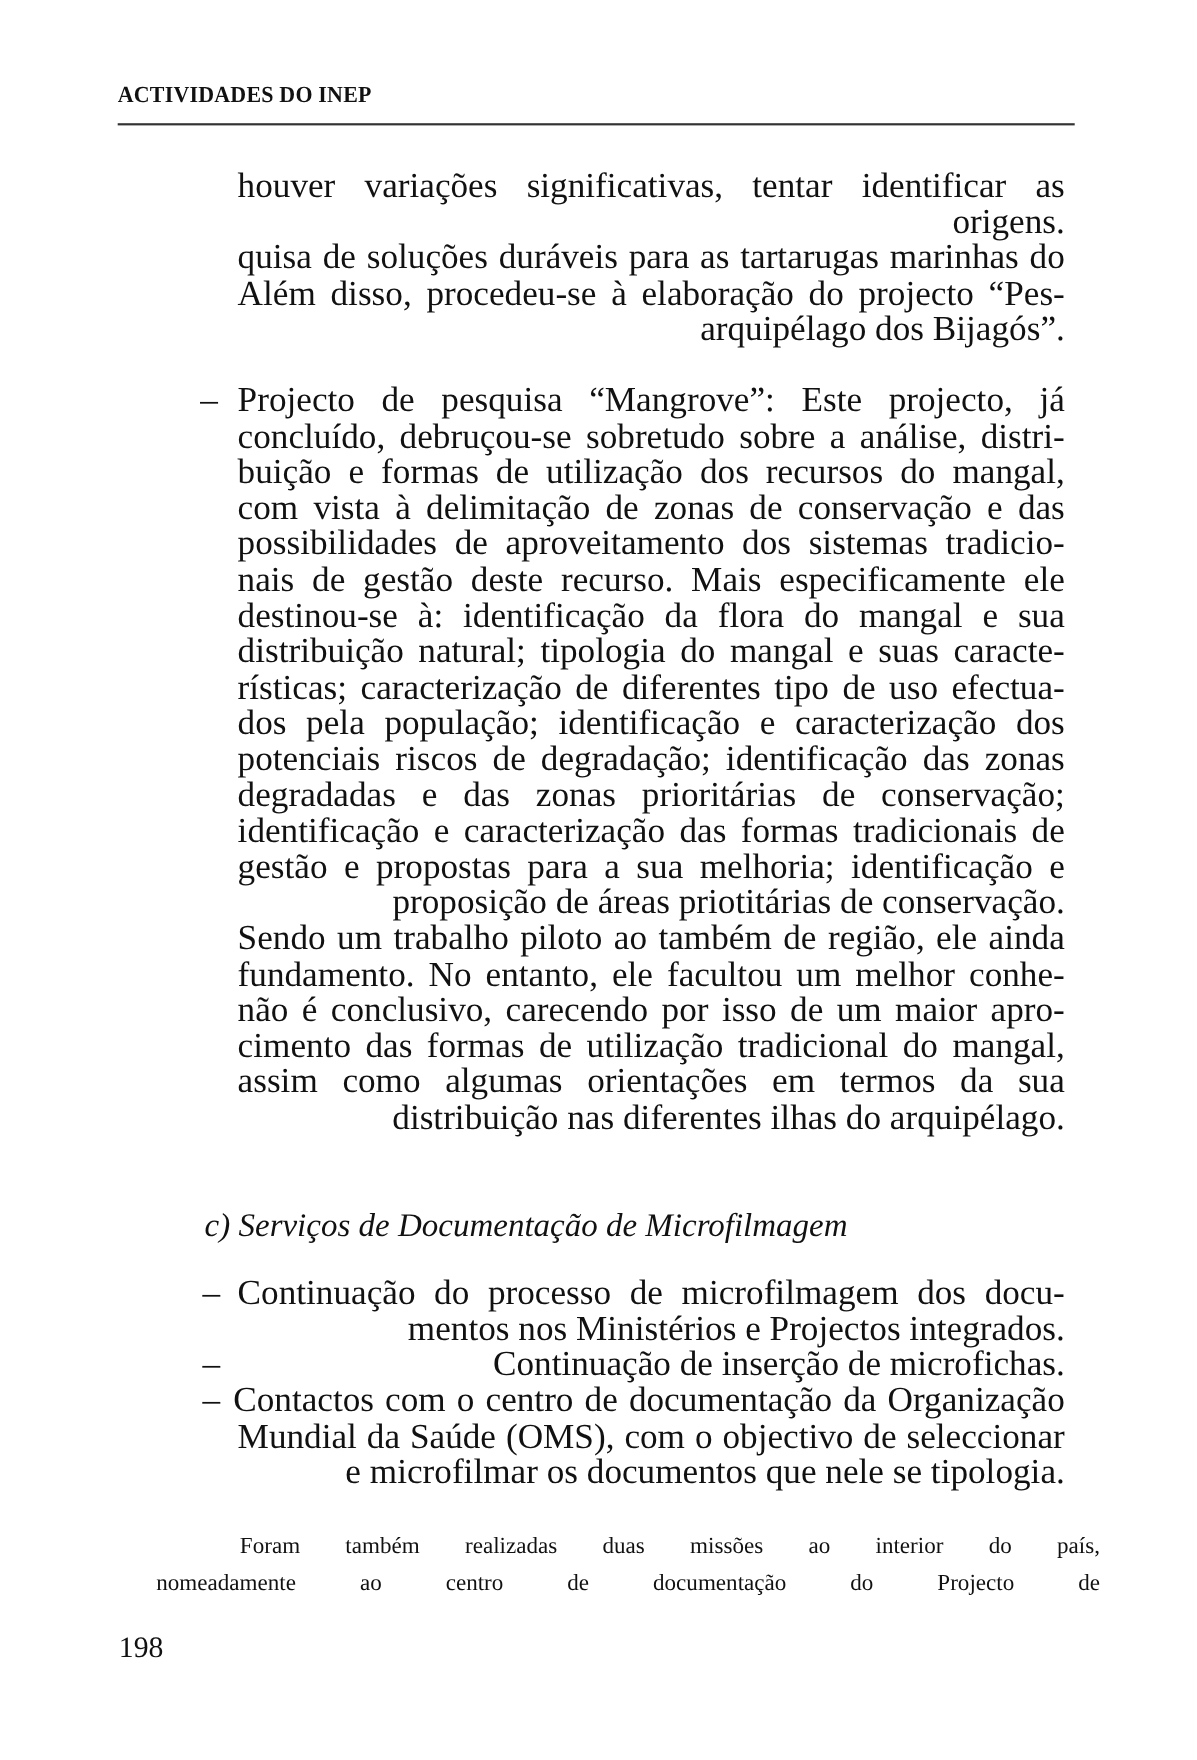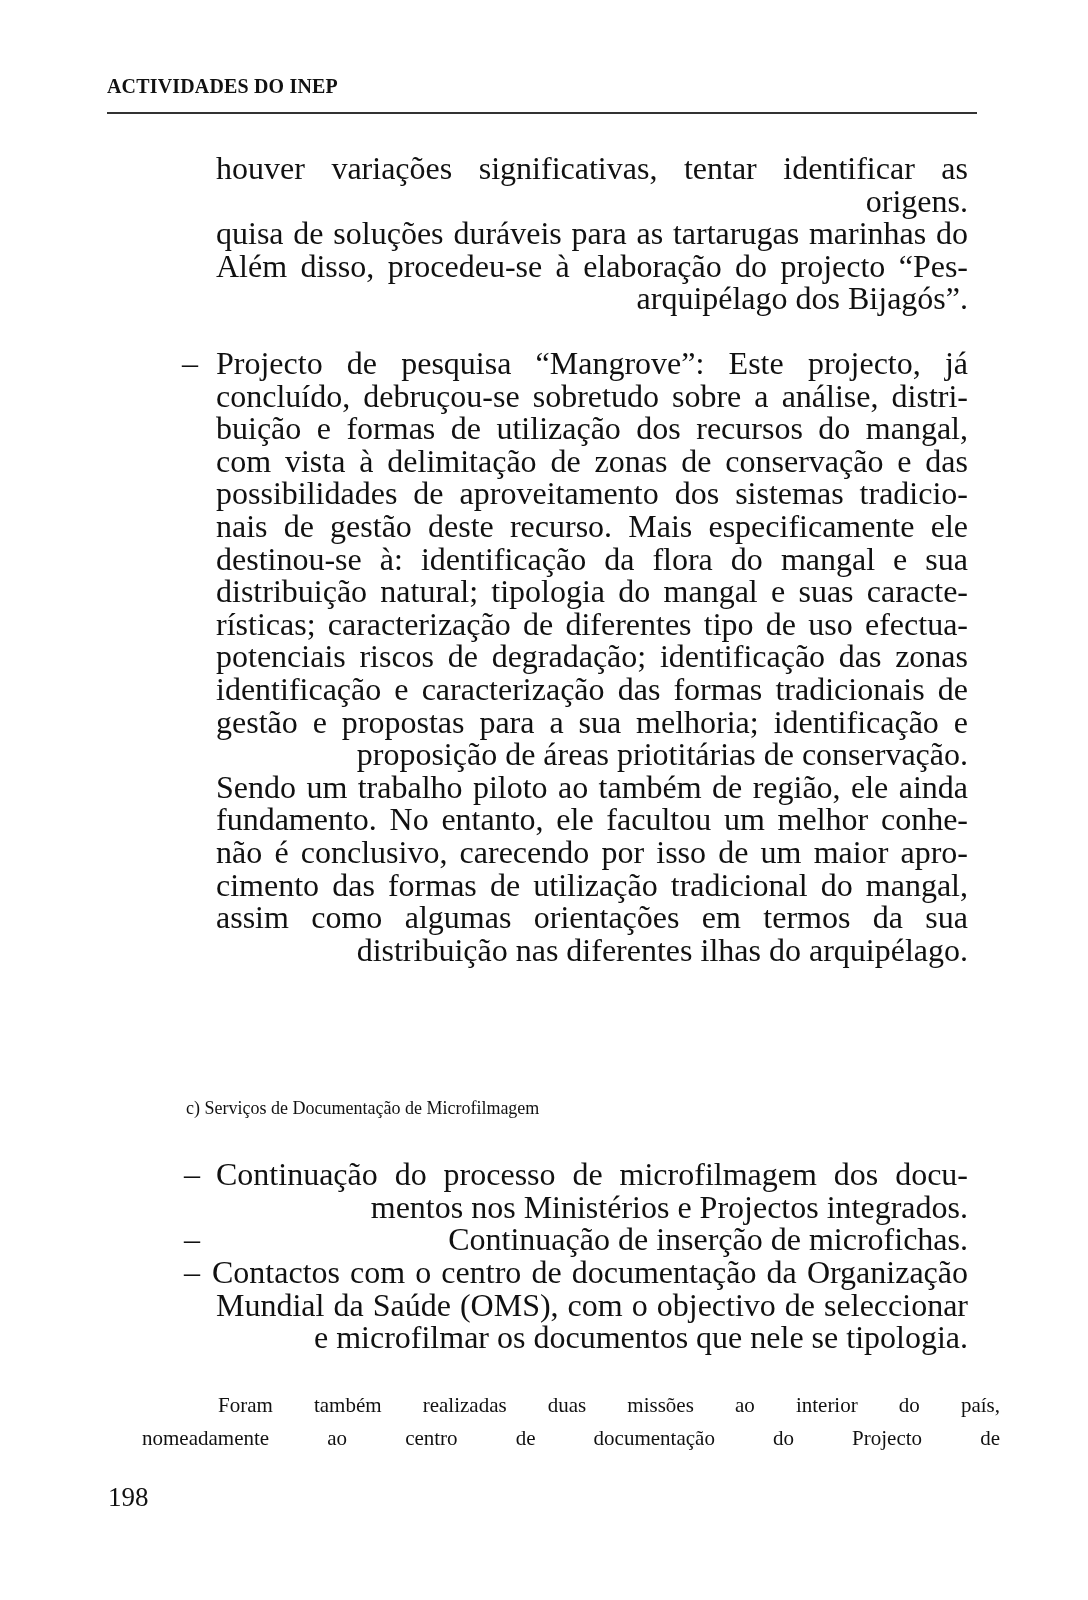--- a/index.html
+++ b/index.html
@@ -3,21 +3,21 @@
 <meta charset="utf-8">
 <style>
   html, body { margin: 0; padding: 0; background: #ffffff; }
   body { width: 1088px; height: 1600px; position: relative; overflow: hidden;
          font-family: "Liberation Serif", "DejaVu Serif", serif; color: #111; }
   .running-head { position: absolute; left: 107px; top: 74px; font-size: 21px; font-weight: bold;
                   letter-spacing: 0.2px; transform: scaleX(0.95); transform-origin: left top; }
   .rule { position: absolute; left: 107px; top: 112px; width: 870px; height: 2px; background: #333; }
   .block { position: absolute; left: 216px; width: 752px; font-size: 32px; line-height: 32.6px; }
   .dash { position: absolute; left: -34px; }
-  .heading-italic { position: absolute; left: 186px; top: 1098px; font-size: 18px; }
+  .heading-italic { position: absolute; left: 186px; top: 1098px; font-size: 30px; font-style: italic; }
   .closing { position: absolute; left: 110px; width: 858px; font-size: 21px; line-height: 32.6px; margin-left: 32px; }
   .page-number { position: absolute; left: 108px; top: 1482px; font-size: 27px; }
   .j { display: block; white-space: nowrap; text-align: justify; text-align-last: justify; }
   .l { display: block; white-space: nowrap; text-align: right; }
 </style>
 </head>
 <body>
 
 <div class="running-head">ACTIVIDADES DO INEP</div>
 <div class="rule"></div>
@@ -34,21 +34,23 @@
   <span class="dash">–</span>
   <span class="j">Projecto de pesquisa “Mangrove”: Este projecto, já</span>
   <span class="j">concluído, debruçou-se sobretudo sobre a análise, distri-</span>
   <span class="j">buição e formas de utilização dos recursos do mangal,</span>
   <span class="j">com vista à delimitação de zonas de conservação e das</span>
   <span class="j">possibilidades de aproveitamento dos sistemas tradicio-</span>
   <span class="j">nais de gestão deste recurso. Mais especificamente ele</span>
   <span class="j">destinou-se à: identificação da flora do mangal e sua</span>
   <span class="j">distribuição natural; tipologia do mangal e suas caracte-</span>
   <span class="j">rísticas; caracterização de diferentes tipo de uso efectua-</span>
+  <span class="j">dos pela população; identificação e caracterização dos</span>
   <span class="j">potenciais riscos de degradação; identificação das zonas</span>
+  <span class="j">degradadas e das zonas prioritárias de conservação;</span>
   <span class="j">identificação e caracterização das formas tradicionais de</span>
   <span class="j">gestão e propostas para a sua melhoria; identificação e</span>
   <span class="l">proposição de áreas priotitárias de conservação.</span>
   <span class="j">Sendo um trabalho piloto ao também de região, ele ainda</span>
   <span class="j">fundamento. No entanto, ele facultou um melhor conhe-</span>
   <span class="j">não é conclusivo, carecendo por isso de um maior apro-</span>
   <span class="j">cimento das formas de utilização tradicional do mangal,</span>
   <span class="j">assim como algumas orientações em termos da sua</span>
   <span class="l">distribuição nas diferentes ilhas do arquipélago.</span>
 </div>

